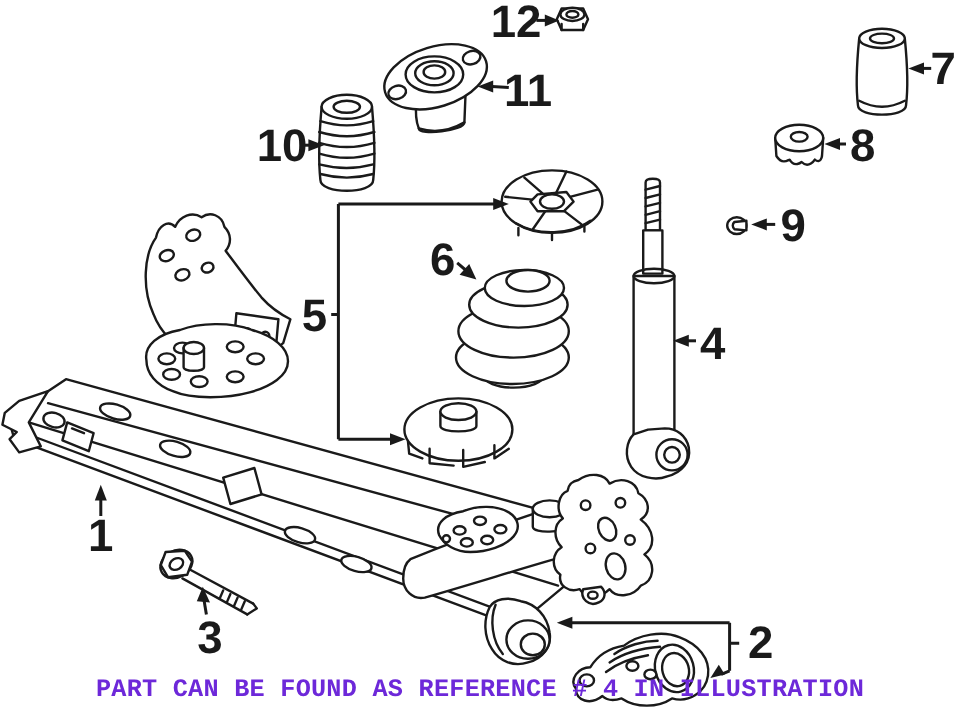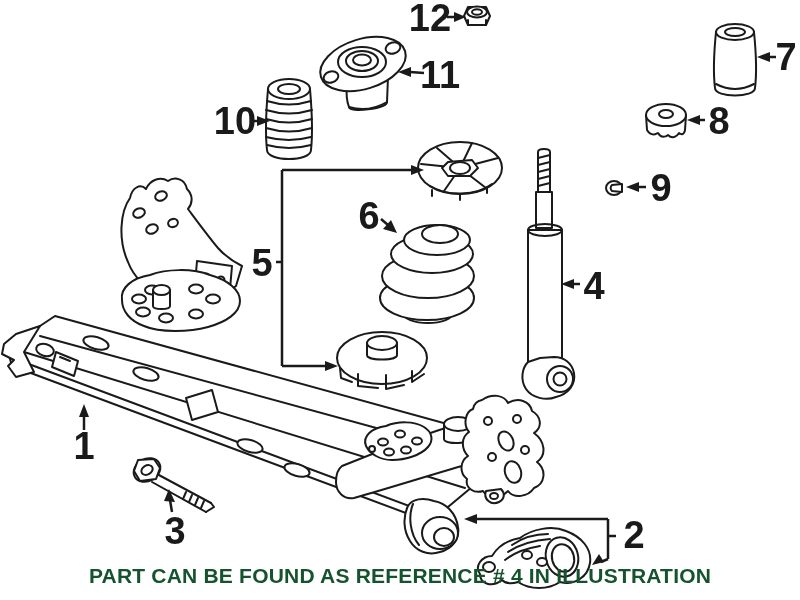--- a/index.html
+++ b/index.html
@@ -6,22 +6,22 @@
   .stage{
     position:relative;width:800px;height:600px;background:#fff;
     font-family:"Liberation Sans",sans-serif;overflow:hidden;
   }
   svg text.callout{
     font-family:"Liberation Sans",sans-serif;
     font-weight:bold;font-size:38px;fill:#1a1a1a;
   }
   .notice{
     position:absolute;top:564px;left:50%;transform:translateX(-50%);
-    font-family:Liberation Sans, sans-serif;font-weight:bold;
-    font-size:21px;letter-spacing:.2px;color:#14532d;white-space:nowrap;
+    font-family:Liberation Mono, monospace;font-weight:bold;
+    font-size:21px;letter-spacing:.2px;color:#6d28d9;white-space:nowrap;
     z-index:5;
   }
   .art{position:absolute;top:0;left:0;}
   .ln{stroke:#1a1a1a;stroke-width:2;fill:none;stroke-linecap:round;stroke-linejoin:round;}
   .fw{stroke:#1a1a1a;stroke-width:2;fill:#ffffff;stroke-linejoin:round;}
   .cal{stroke:#1a1a1a;stroke-width:2.5;fill:none;}
   .ah{fill:#1a1a1a;stroke:none;}
 </style>
 </head>
 <body>

